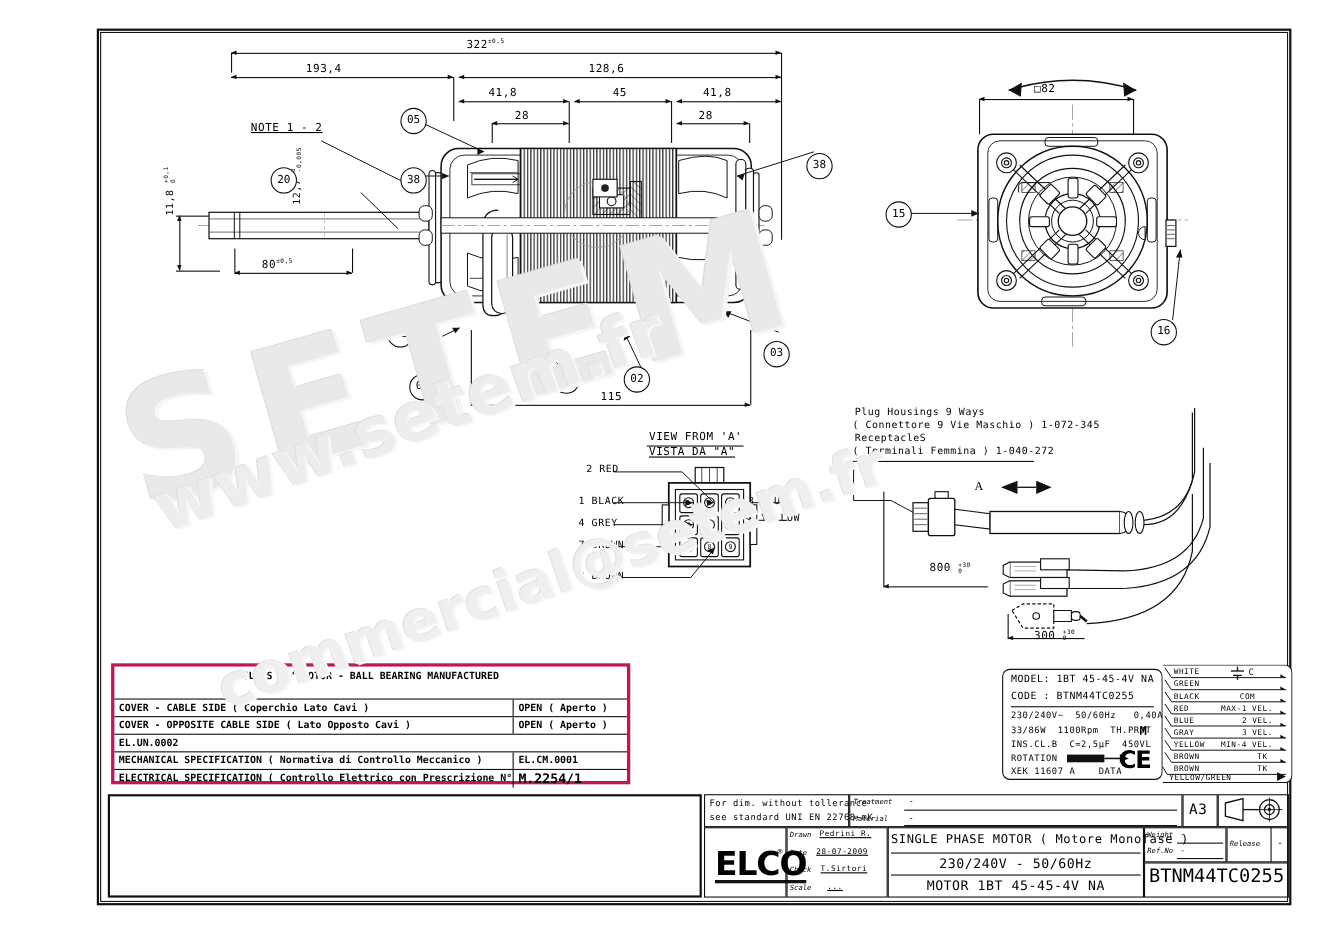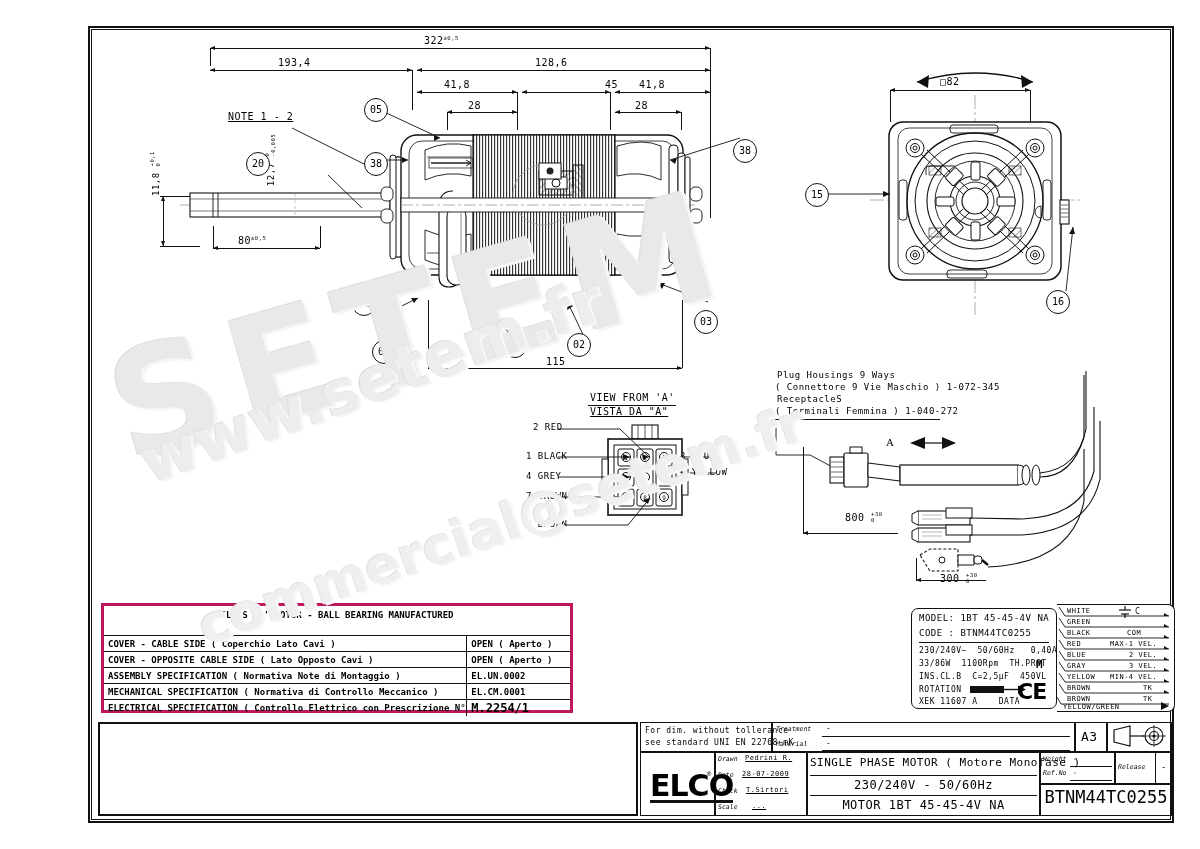--- a/index.html
+++ b/index.html
@@ -193,21 +193,21 @@
   <div class="ln h" style="left:417px;top:92px;width:100px;"></div>
   <div class="ah ah-l" style="left:417px;top:89.5px;"></div>
   <div class="ah ah-r" style="left:512px;top:89.5px;"></div>
   <div class="ln v" style="left:517px;top:92px;height:38px;"></div>
   <div class="t t10" style="left:444px;top:80px;">41,8</div>
 
   <div class="ln h" style="left:522px;top:92px;width:88px;"></div>
   <div class="ah ah-l" style="left:522px;top:89.5px;"></div>
   <div class="ah ah-r" style="left:605px;top:89.5px;"></div>
   <div class="ln v" style="left:610px;top:92px;height:38px;"></div>
-  <div class="t t10" style="left:557px;top:80px;margin-left:48px;">45</div>
+  <div class="t t10" style="left:557px;top:80px;">45</div>
 
   <div class="ln h" style="left:615px;top:92px;width:95px;"></div>
   <div class="ah ah-l" style="left:615px;top:89.5px;"></div>
   <div class="ah ah-r" style="left:705px;top:89.5px;"></div>
   <div class="t t10" style="left:639px;top:80px;">41,8</div>
 
   <div class="ln h" style="left:447px;top:112px;width:70px;"></div>
   <div class="ah ah-l" style="left:447px;top:109.5px;"></div>
   <div class="ah ah-r" style="left:512px;top:109.5px;"></div>
   <div class="ln v" style="left:447px;top:112px;height:18px;"></div>
@@ -570,21 +570,20 @@
     </div>
     <div class="trow" style="height:16px;">
       <div class="tc b" style="width:368px;">COVER - CABLE SIDE ( Coperchio Lato Cavi )</div>
       <div class="tc" style="width:104px;">OPEN ( Aperto )</div>
     </div>
     <div class="trow" style="height:16px;">
       <div class="tc b" style="width:368px;">COVER - OPPOSITE CABLE SIDE ( Lato Opposto Cavi )</div>
       <div class="tc" style="width:104px;">OPEN ( Aperto )</div>
     </div>
     <div class="trow" style="height:16px;">
-      <div class="tc b" style="width:368px;">ASSEMBLY SPECIFICATION ( Normativa Note di Montaggio )</div>
       <div class="tc" style="width:104px;">EL.UN.0002</div>
     </div>
     <div class="trow" style="height:16px;">
       <div class="tc b" style="width:368px;">MECHANICAL SPECIFICATION ( Normativa di Controllo Meccanico )</div>
       <div class="tc" style="width:104px;">EL.CM.0001</div>
     </div>
     <div class="trow" style="height:16px;">
       <div class="tc b" style="width:368px;">ELECTRICAL SPECIFICATION ( Controllo Elettrico con Prescrizione N° )</div>
       <div class="tc" style="width:104px;font-size:12px;line-height:14px;">M.2254/1</div>
     </div>

